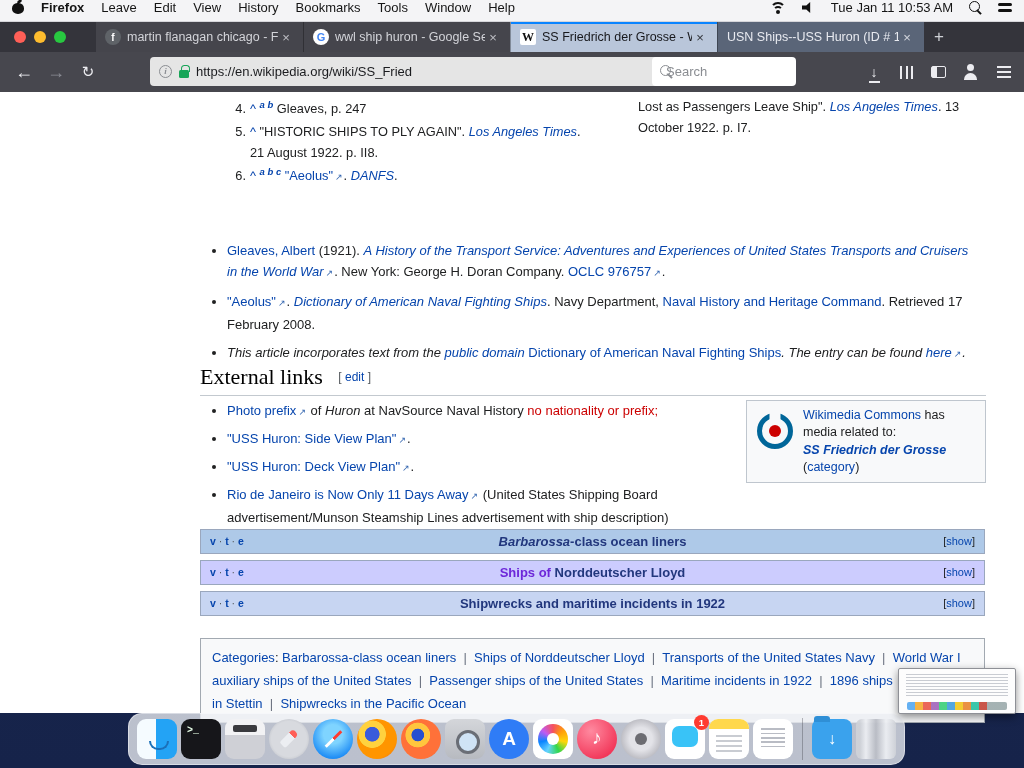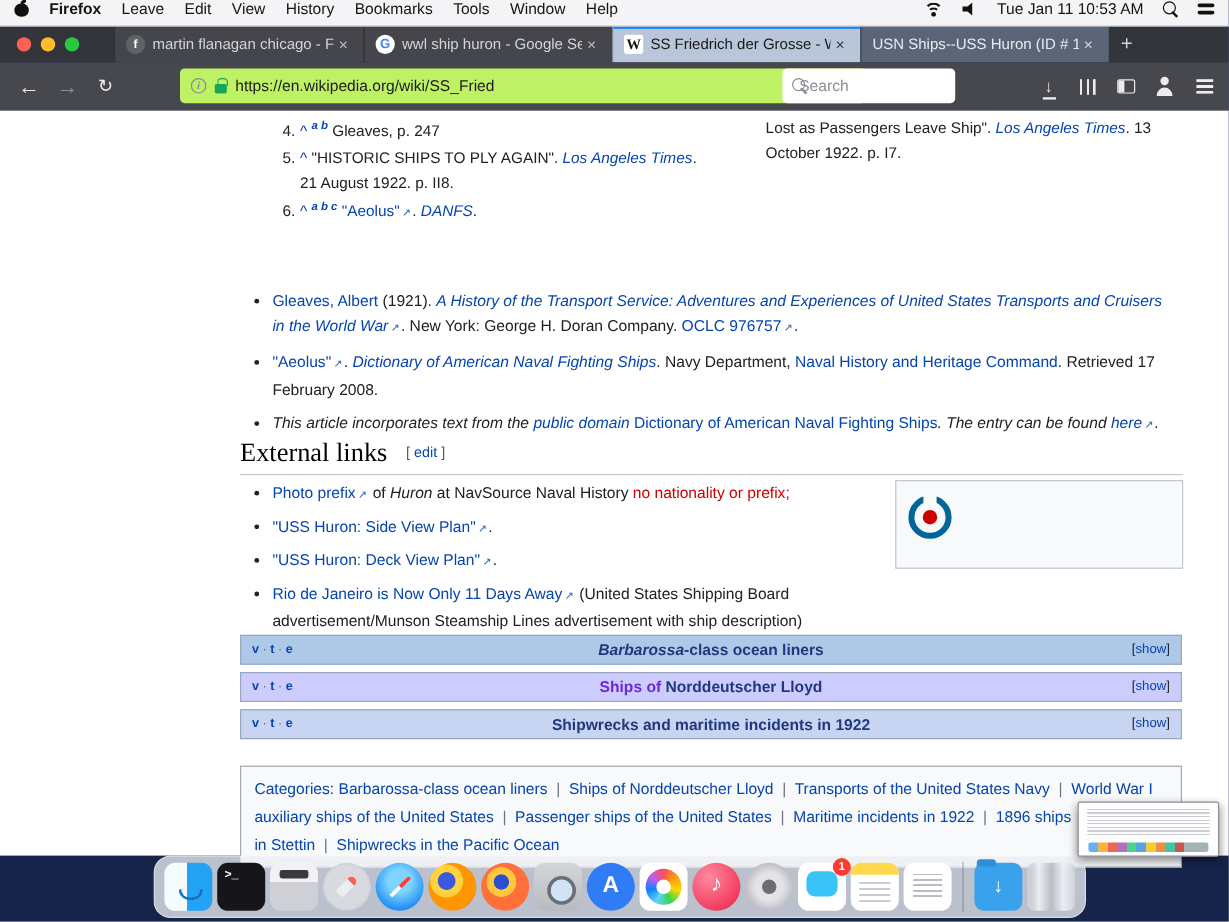--- a/index.html
+++ b/index.html
@@ -48,21 +48,21 @@
   .tab-title{flex:1;white-space:nowrap;overflow:hidden}
   .tab-close{flex:0 0 16px;text-align:center;font-size:13px;opacity:.85;cursor:pointer}
   .newtab{width:30px;text-align:center;font-size:17px;color:#cfd1d6;cursor:pointer}
 
   
   .toolbar{position:absolute;top:52px;height:40px;left:0;right:0;background:#47474e;z-index:5}
   .tbicon{position:absolute;top:8px;width:24px;height:24px;display:flex;align-items:center;justify-content:center;color:#ececf0;cursor:pointer}
   .back{left:12px;font-size:18px}.back::before{content:"←"}
   .fwd{left:44px;font-size:18px;color:#8b8d95}.fwd::before{content:"→"}
   .reload{left:76px;font-size:15px}.reload::before{content:"↻"}
-  .urlbar{position:absolute;left:150px;top:5px;width:572px;height:29px;background:#bef264;border-radius:4px;display:flex;align-items:center;gap:7px;padding:0 9px;cursor:text}
+  .urlbar{position:absolute;left:150px;top:5px;width:572px;height:29px;background:#e5e5e5;border-radius:4px;display:flex;align-items:center;gap:7px;padding:0 9px;cursor:text}
   .info{width:13px;height:13px;border:1.4px solid #8a8d92;border-radius:50%;position:relative;flex:0 0 auto}
   .info::before{content:"i";position:absolute;left:50%;top:50%;transform:translate(-50%,-56%);font:italic 700 9px "Liberation Serif",serif;color:#8a8d92}
   .lock{position:relative;width:10px;height:8px;background:#18a558;border-radius:1.5px;margin-top:4px;flex:0 0 auto}
   .lock::before{content:"";position:absolute;top:-5px;left:1.5px;width:7px;height:6px;border:1.6px solid #18a558;border-bottom:none;border-radius:3.5px 3.5px 0 0}
   .url-text{flex:1;font-size:13px;color:#1b1c1f;white-space:nowrap;overflow:hidden}
   .reader{width:13px;height:13px;border-radius:2px;background:repeating-linear-gradient(to bottom,#6a6d72 0 1.6px,transparent 1.6px 4.3px);flex:0 0 auto;cursor:pointer}
   .pagedots{font-size:10px;font-weight:900;color:#6a6d72;letter-spacing:1.5px;cursor:pointer}
   .star{font-size:15px;color:#6a6d72;cursor:pointer}
   .star::before{content:"☆"}
   .searchbar{position:absolute;left:652px;top:5px;width:144px;height:29px;background:#fff;border-radius:4px;display:flex;align-items:center;gap:6px;padding:0 8px}
@@ -321,20 +321,25 @@
     <li><span class="sg link ext">"USS Huron: Deck View Plan"</span><span class="sg ">.</span></li>
     <li><span class="sg link ext">Rio de Janeiro is Now Only 11 Days Away</span><span class="sg "> (United States Shipping Board advertisement/Munson Steamship Lines advertisement with ship description)</span></li>
   </ul>
 
   <div class="commonsbox">
     <span class="commons-logo">
       <i class="cl-ring"></i>
         <i class="cl-notch"></i>
         <i class="cl-core"></i>
     </span>
+    <span class="commons-text">
+      <div><span class="sg link">Wikimedia Commons</span><span class="sg "> has media related to:</span></div>
+      <div class="commons-subject"><span class="sg link bold ital">SS Friedrich der Grosse</span></div>
+      <div><span class="sg ">(</span><span class="sg link">category</span><span class="sg ">)</span></div>
+    </span>
   </div>
 
   <div class="navbox nb1">
     <span class="vte"><span class="sg link">v</span><span class="sg dot"> · </span><span class="sg link">t</span><span class="sg dot"> · </span><span class="sg link">e</span></span>
     <span class="nbtitle"><span class="sg nav ital">Barbarossa</span><span class="sg nav">-class ocean liners</span></span>
     <span class="nbshow"><span class="sg nbbrk">[</span><span class="sg link">show</span><span class="sg nbbrk">]</span></span>
   </div>
   <div class="navbox nb2">
     <span class="vte"><span class="sg link">v</span><span class="sg dot"> · </span><span class="sg link">t</span><span class="sg dot"> · </span><span class="sg link">e</span></span>
     <span class="nbtitle"><span class="sg navblack">Ships of </span><span class="sg nav">Norddeutscher Lloyd</span></span>

